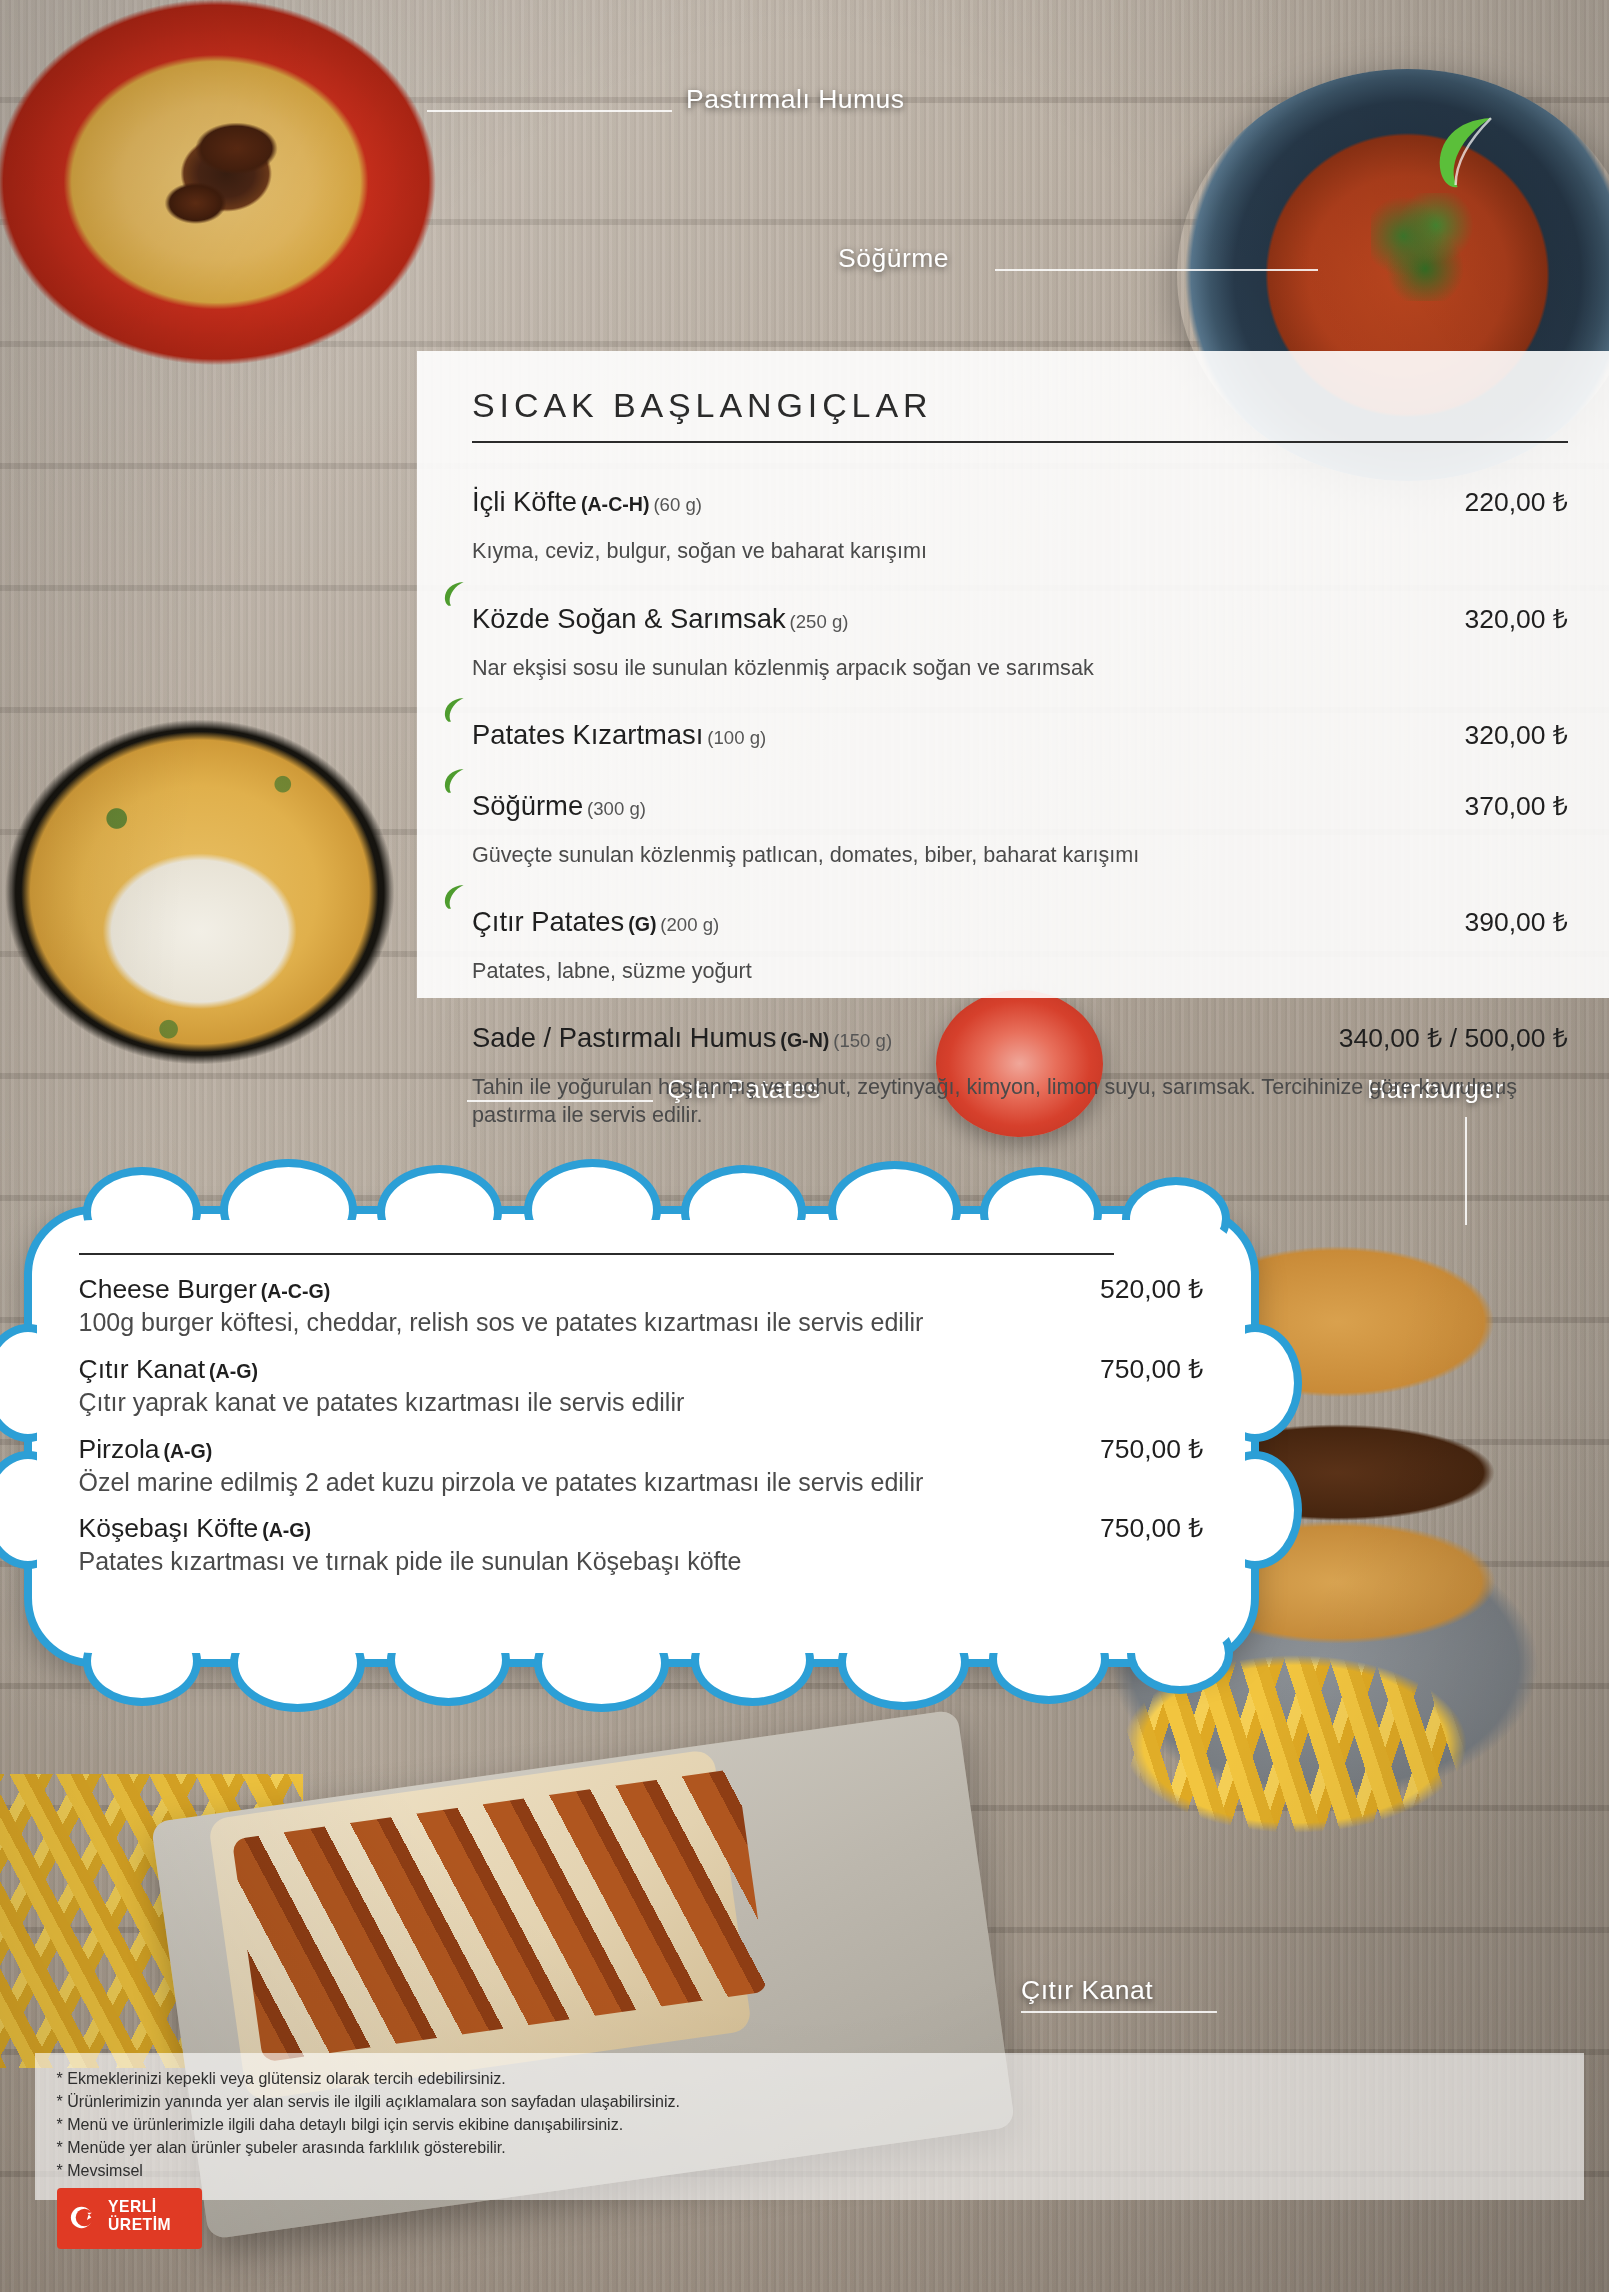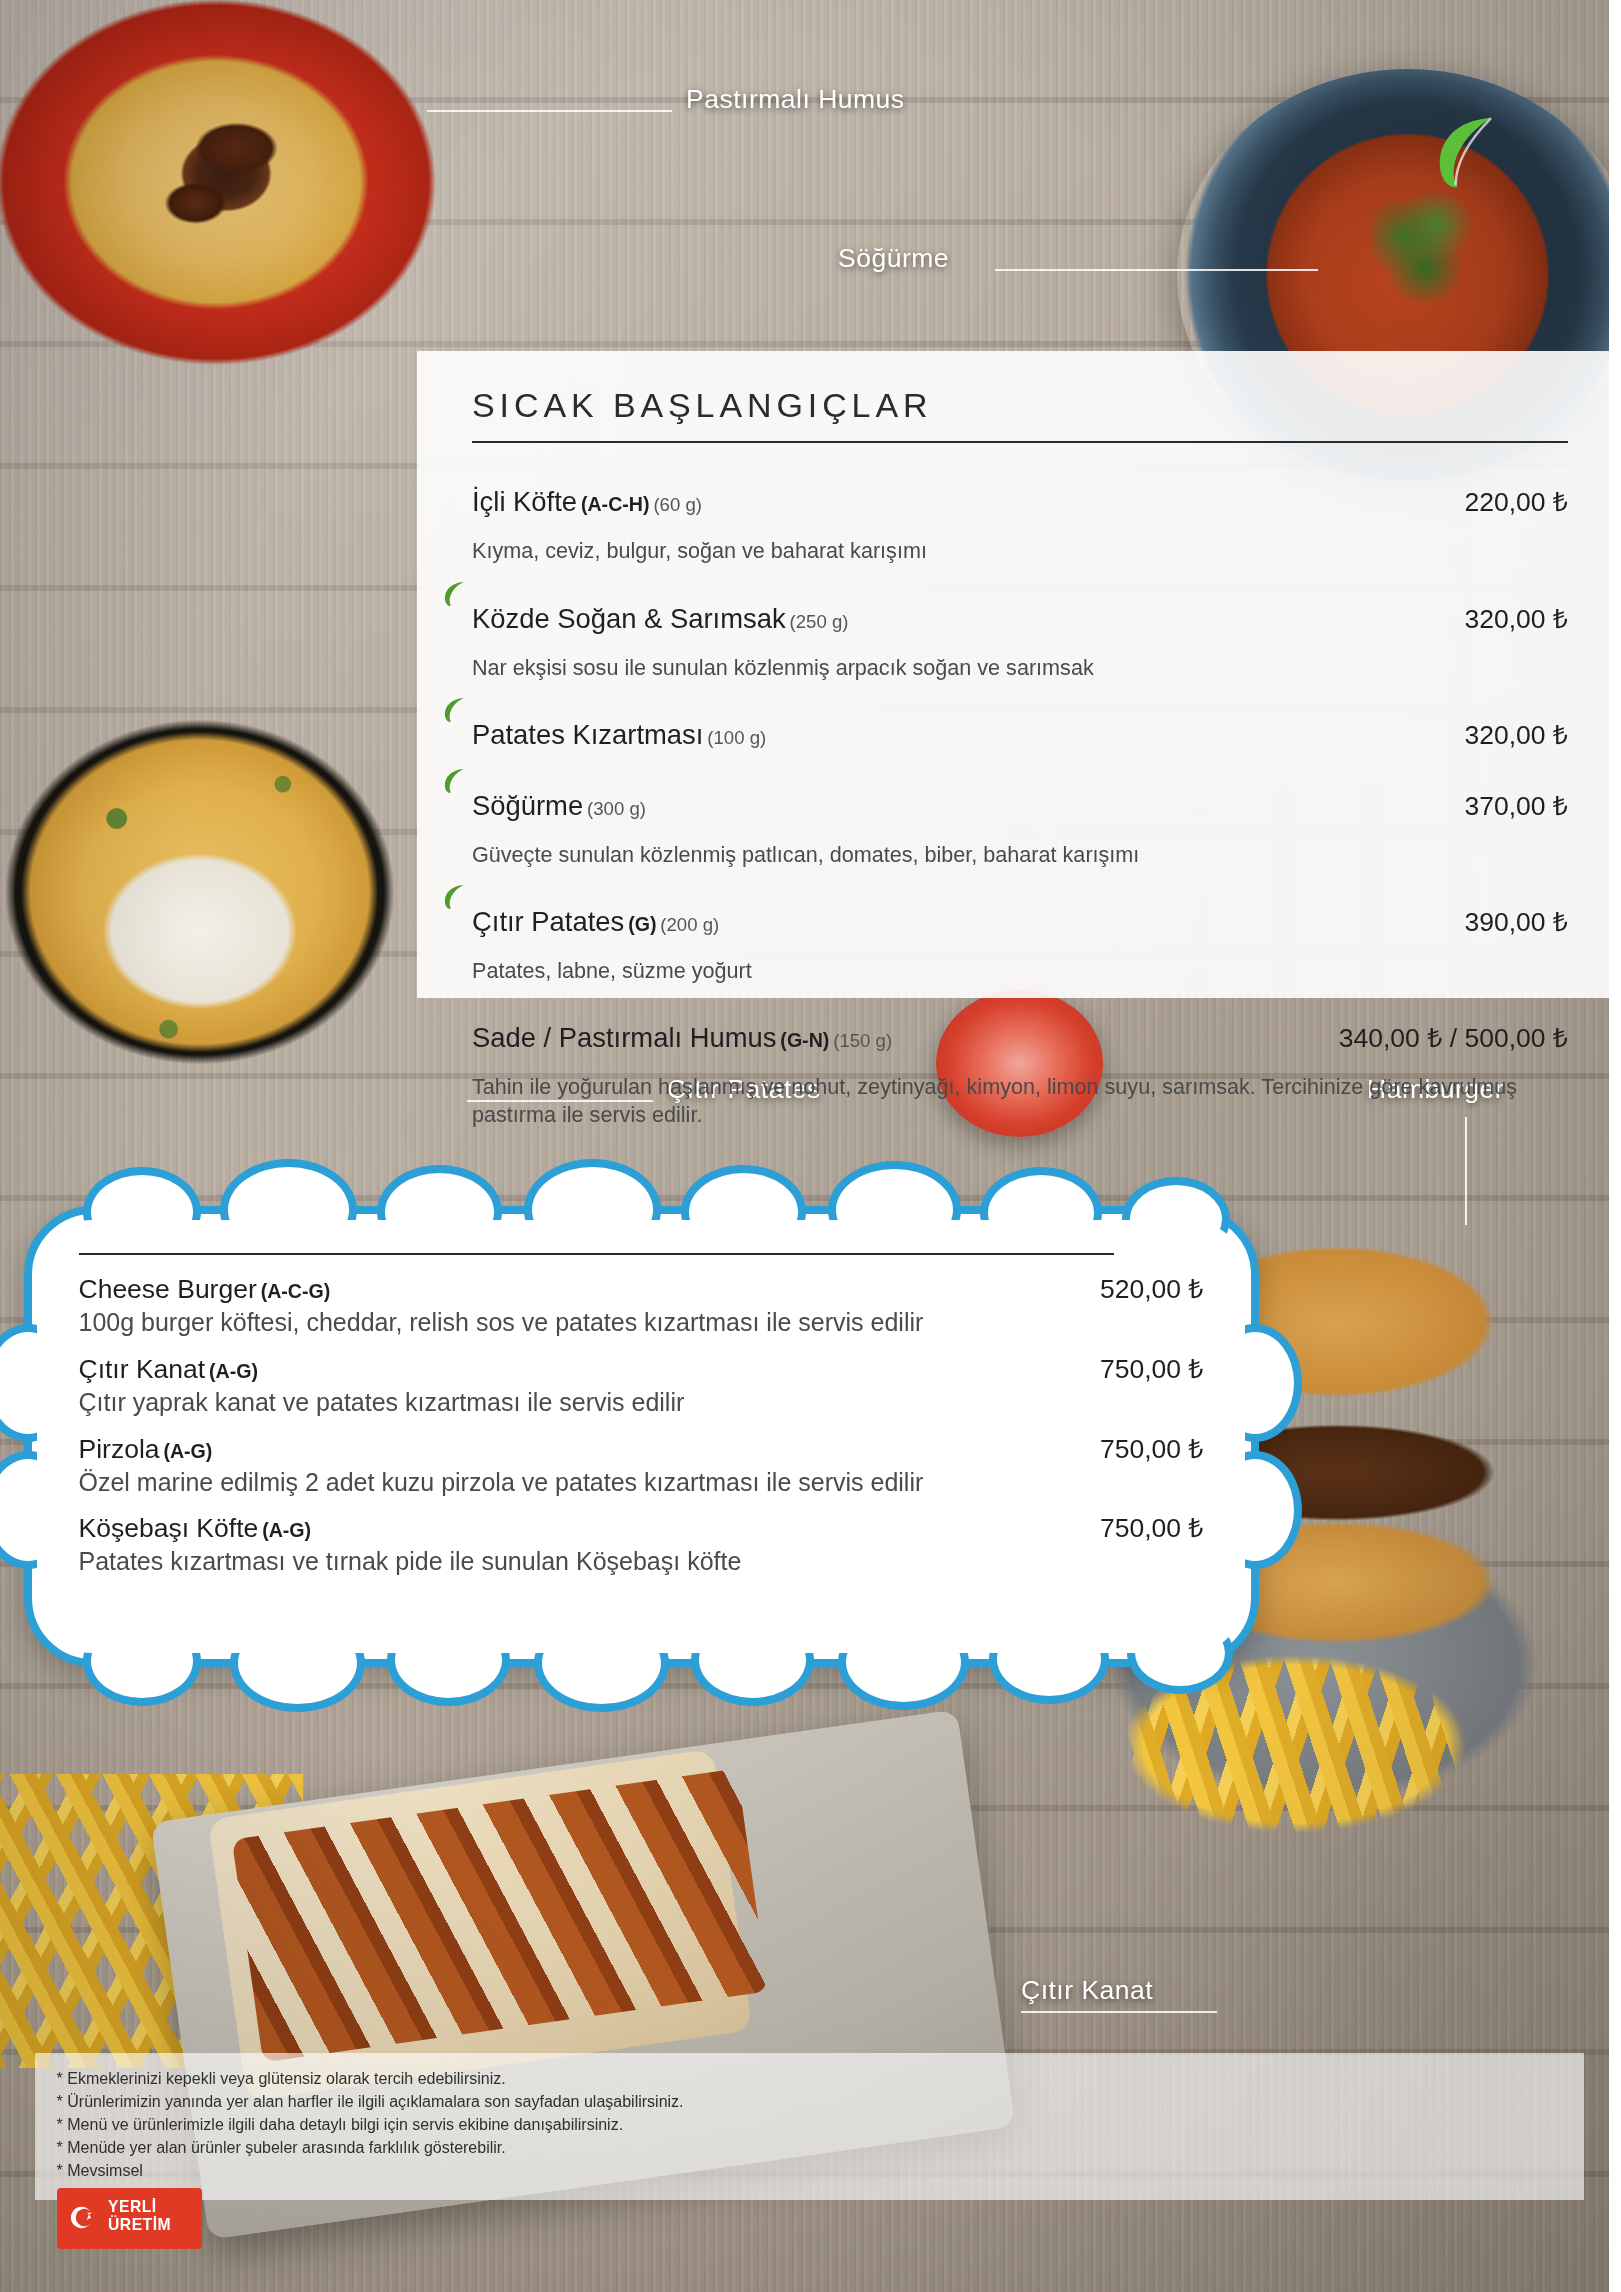--- a/index.html
+++ b/index.html
@@ -449,21 +449,21 @@
           </div>
           <div class="kid-price">750,00 ₺</div>
         </div>
         <div class="kid-desc">Patates kızartması ve tırnak pide ile sunulan Köşebaşı köfte</div>
       </div>
     </div>
   </section>
 
   <div class="footnotes">
     <div class="footnote">* Ekmeklerinizi kepekli veya glütensiz olarak tercih edebilirsiniz.</div>
-    <div class="footnote">* Ürünlerimizin yanında yer alan harfler ile ilgili açıklamalara son sayfadan ulaşabilirsiniz.</div>
+    <div class="footnote">* Ürünlerimizin yanında yer alan servis ile ilgili açıklamalara son sayfadan ulaşabilirsiniz.</div>
     <div class="footnote">* Menü ve ürünlerimizle ilgili daha detaylı bilgi için servis ekibine danışabilirsiniz.</div>
     <div class="footnote">* Menüde yer alan ürünler şubeler arasında farklılık gösterebilir.</div>
     <div class="footnote">* Mevsimsel</div>
   </div>
 
   <div class="badge-yerli">
     <div class="badge-box"></div>
     <div class="badge-flag">
       <svg viewBox="0 0 34 36" width="33" height="35">
         <circle cx="15" cy="18" r="11" fill="#ffffff"></circle>

